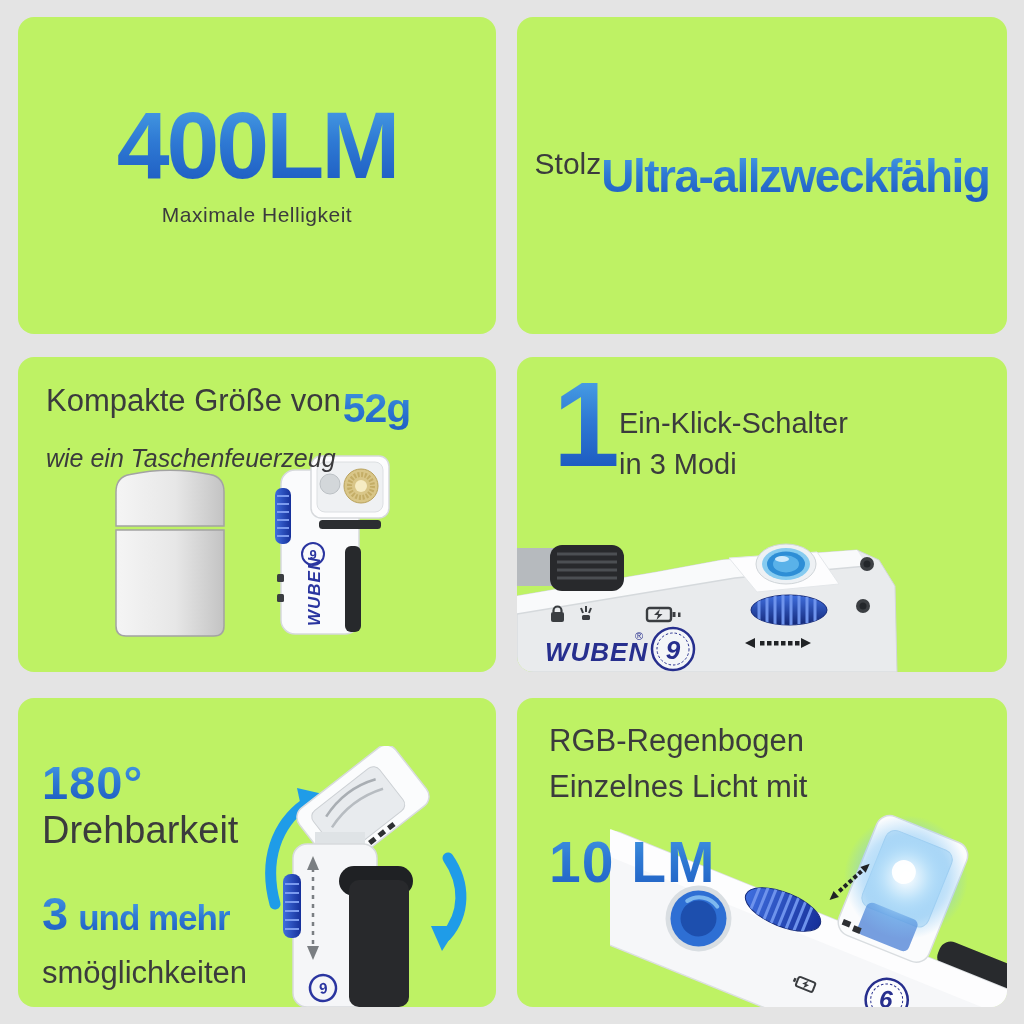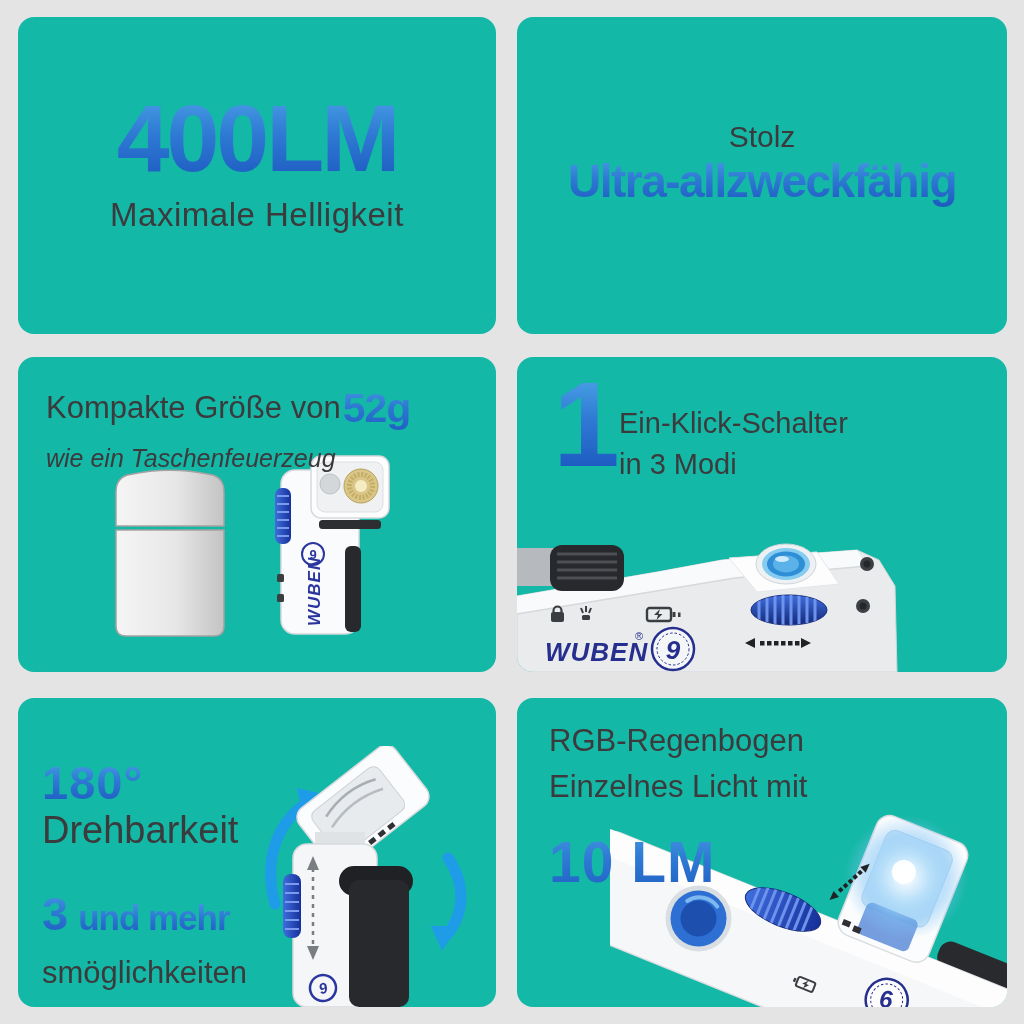--- a/index.html
+++ b/index.html
@@ -6,52 +6,52 @@
   body{
     width:1024px;height:1024px;
     background:#e4e4e4;
     font-family:"Liberation Sans", sans-serif;
     -webkit-font-smoothing:antialiased;
     overflow:hidden;
   }
   .canvas{position:relative;width:1024px;height:1024px;}
   .panel{
     position:absolute;
-    background:#14b8a6;
+    background:#bef264;
     border-radius:16px;
     overflow:hidden;
   }
   #p-brightness{left:18px;top:17px;width:478px;height:317px;
     display:flex;flex-direction:column;align-items:center;justify-content:center;text-align:center;}
   #p-versatile{left:517px;top:17px;width:490px;height:317px;
-    display:flex;flex-direction:column;align-items:center;justify-content:center;}
+    display:flex;flex-direction:row;align-items:center;justify-content:center;}
   #p-compact{left:18px;top:357px;width:478px;height:315px;}
   #p-oneclick{left:517px;top:357px;width:490px;height:315px;}
   #p-rotation{left:18px;top:698px;width:478px;height:309px;}
   #p-rgb{left:517px;top:698px;width:490px;height:309px;}
 
   .gtxt{
     background:linear-gradient(180deg,#4aa2e6 0%,#2f7ad4 45%,#1b58bf 100%);
     -webkit-background-clip:text;background-clip:text;
     color:transparent;
     font-weight:bold;
   }
   .dark{color:#3b3b3d;}
 
   
   .brightness-value{font-size:95px;line-height:1;letter-spacing:-3px;margin-top:-26px;}
-  .brightness-label{font-size:33px;margin-top:10px;letter-spacing:.5px;}
+  .brightness-label{font-size:21px;margin-top:10px;letter-spacing:.5px;}
 
   
   .versatile-kicker{font-size:30px;margin-top:-24px;}
   .versatile-headline{font-size:46px;letter-spacing:-1.5px;white-space:nowrap;}
 
   
   .compact-text{position:absolute;left:28px;top:22px;z-index:2;line-height:1.45;}
-  .compact-line1{font-size:31px;display:flex;align-items:center;}
+  .compact-line1{font-size:31px;display:flex;align-items:flex-start;}
   .compact-highlight{font-size:41px;letter-spacing:-1px;margin-left:2px;}
   .compact-line2{font-size:25px;margin-top:2px;font-style:italic;}
   .compact-art{position:absolute;bottom:0;left:0;width:478px;height:210px;}
   .lighter-svg{position:absolute;left:92px;top:0px;}
   .upright-svg{position:absolute;left:255px;top:-8px;}
 
   
   .oneclick-number{position:absolute;left:36px;top:18px;font-size:120px;line-height:.82;z-index:2;}
   .oneclick-text{position:absolute;left:102px;top:46px;font-size:29px;line-height:1.42;z-index:2;}
   .closeup-svg{position:absolute;left:0;bottom:0;}

